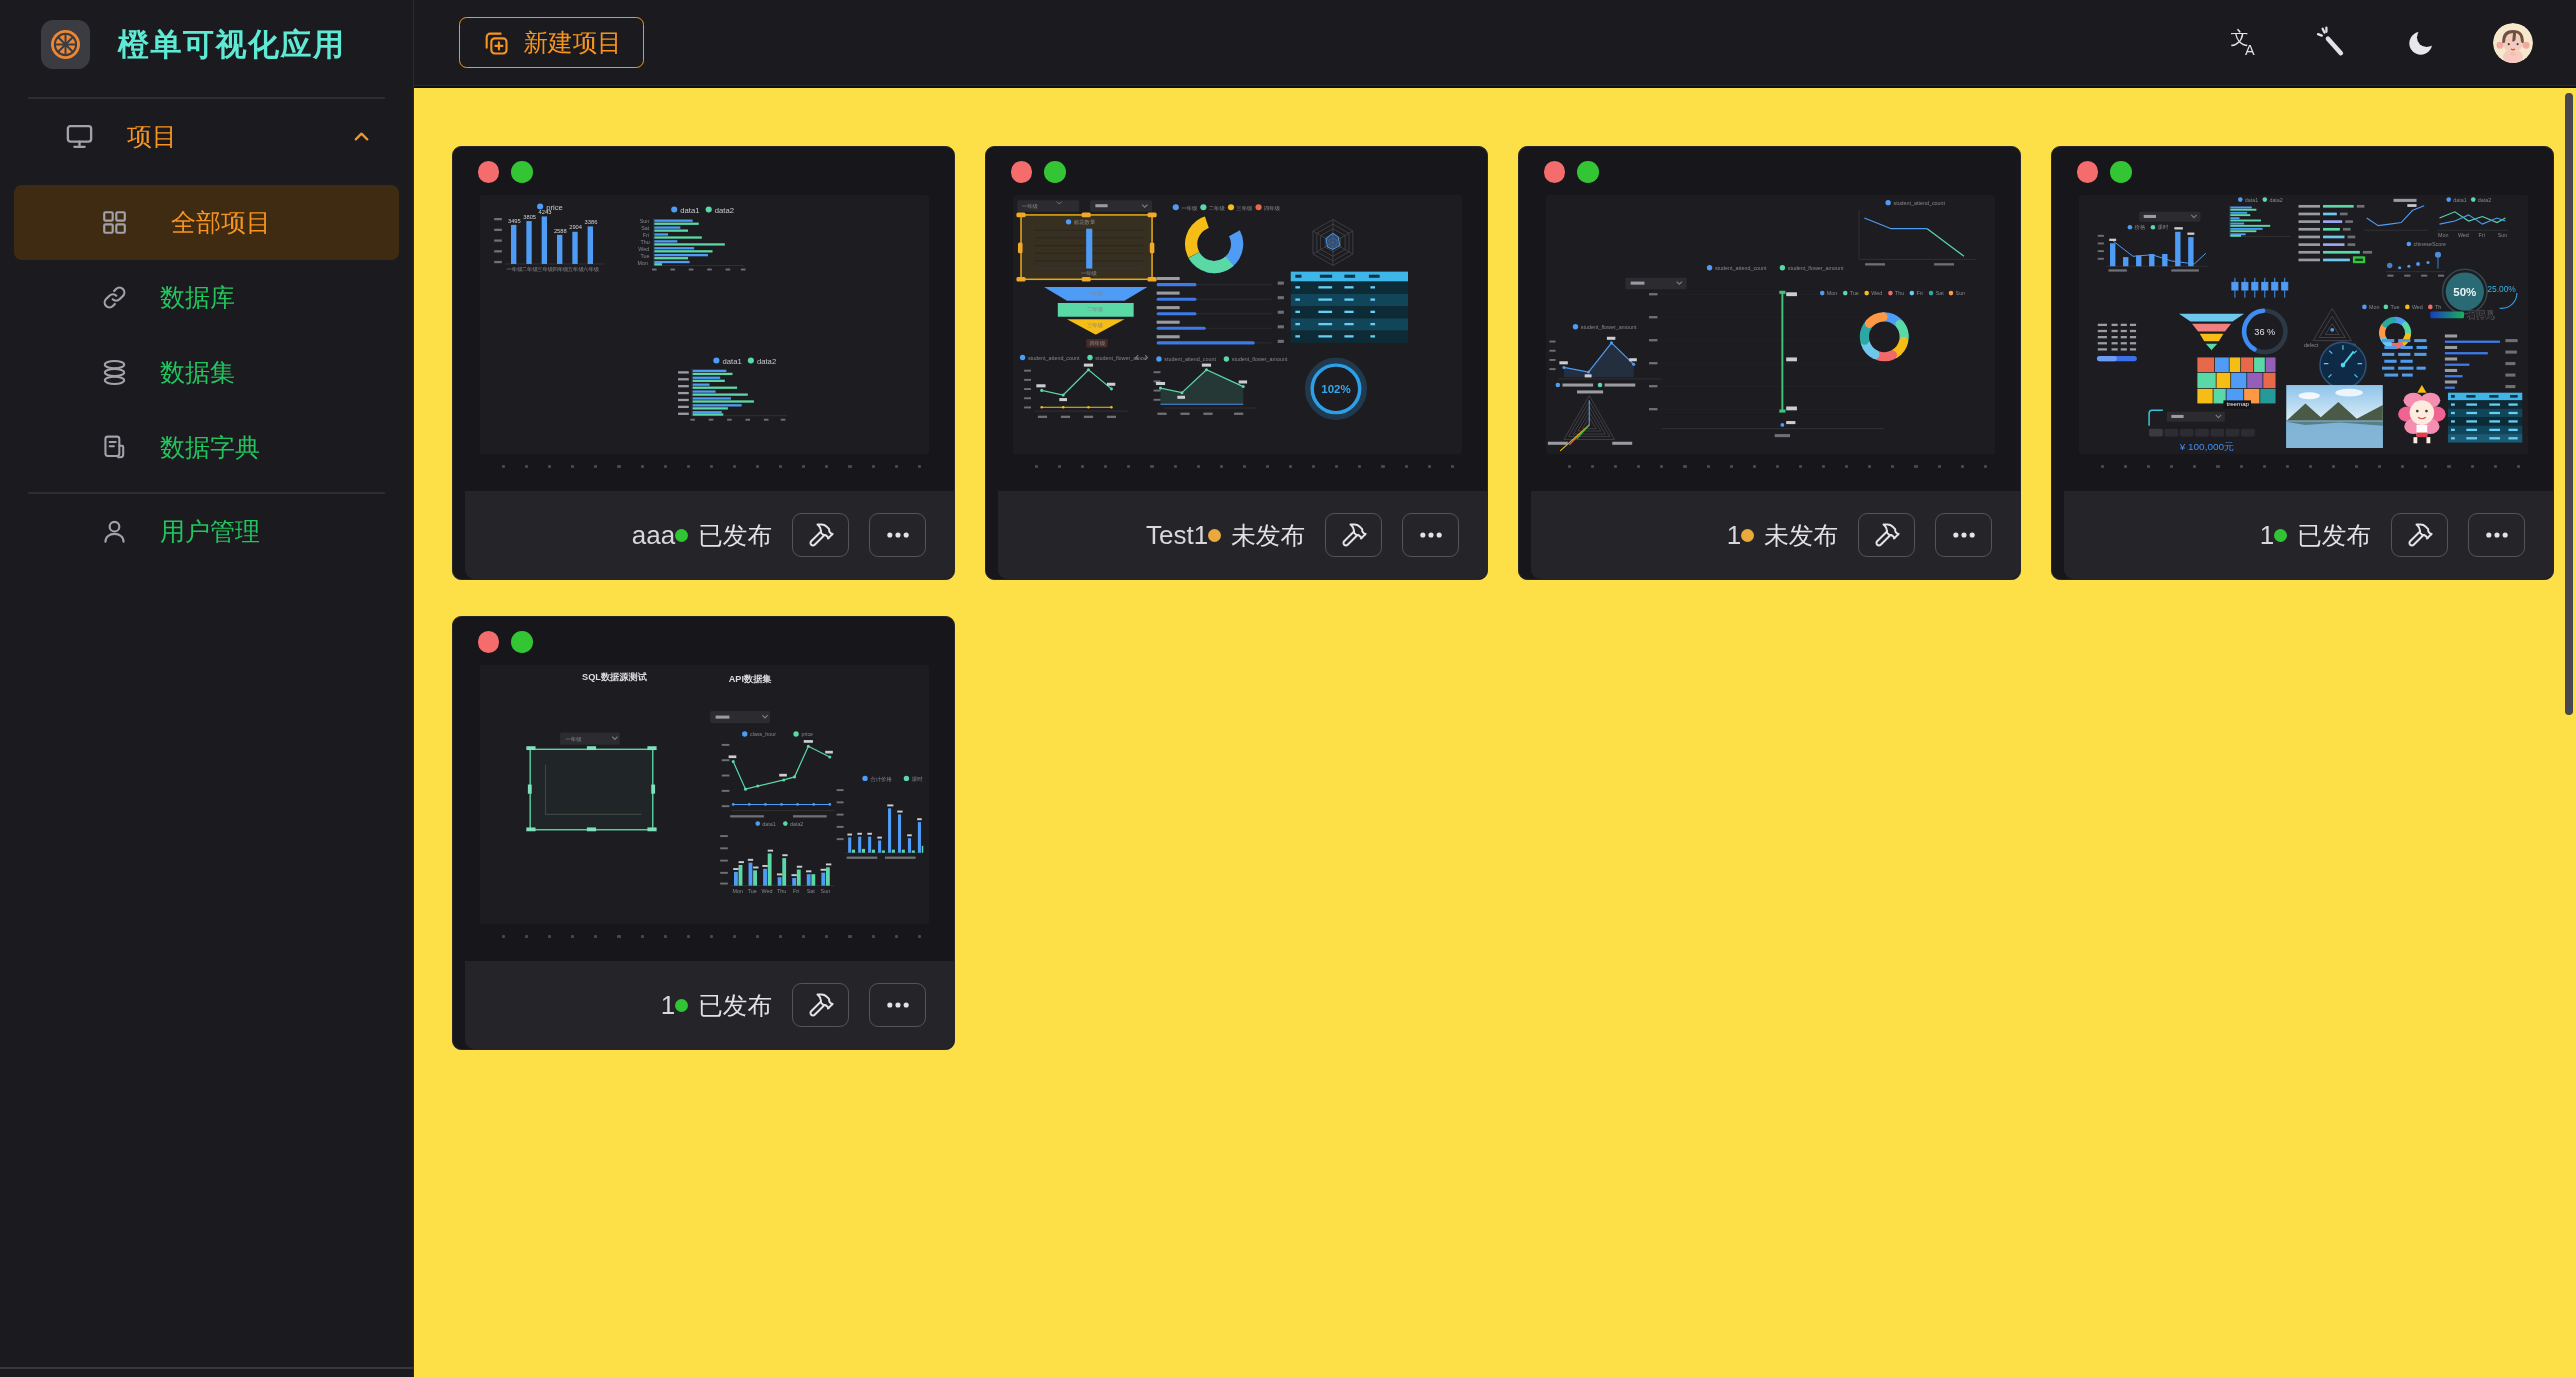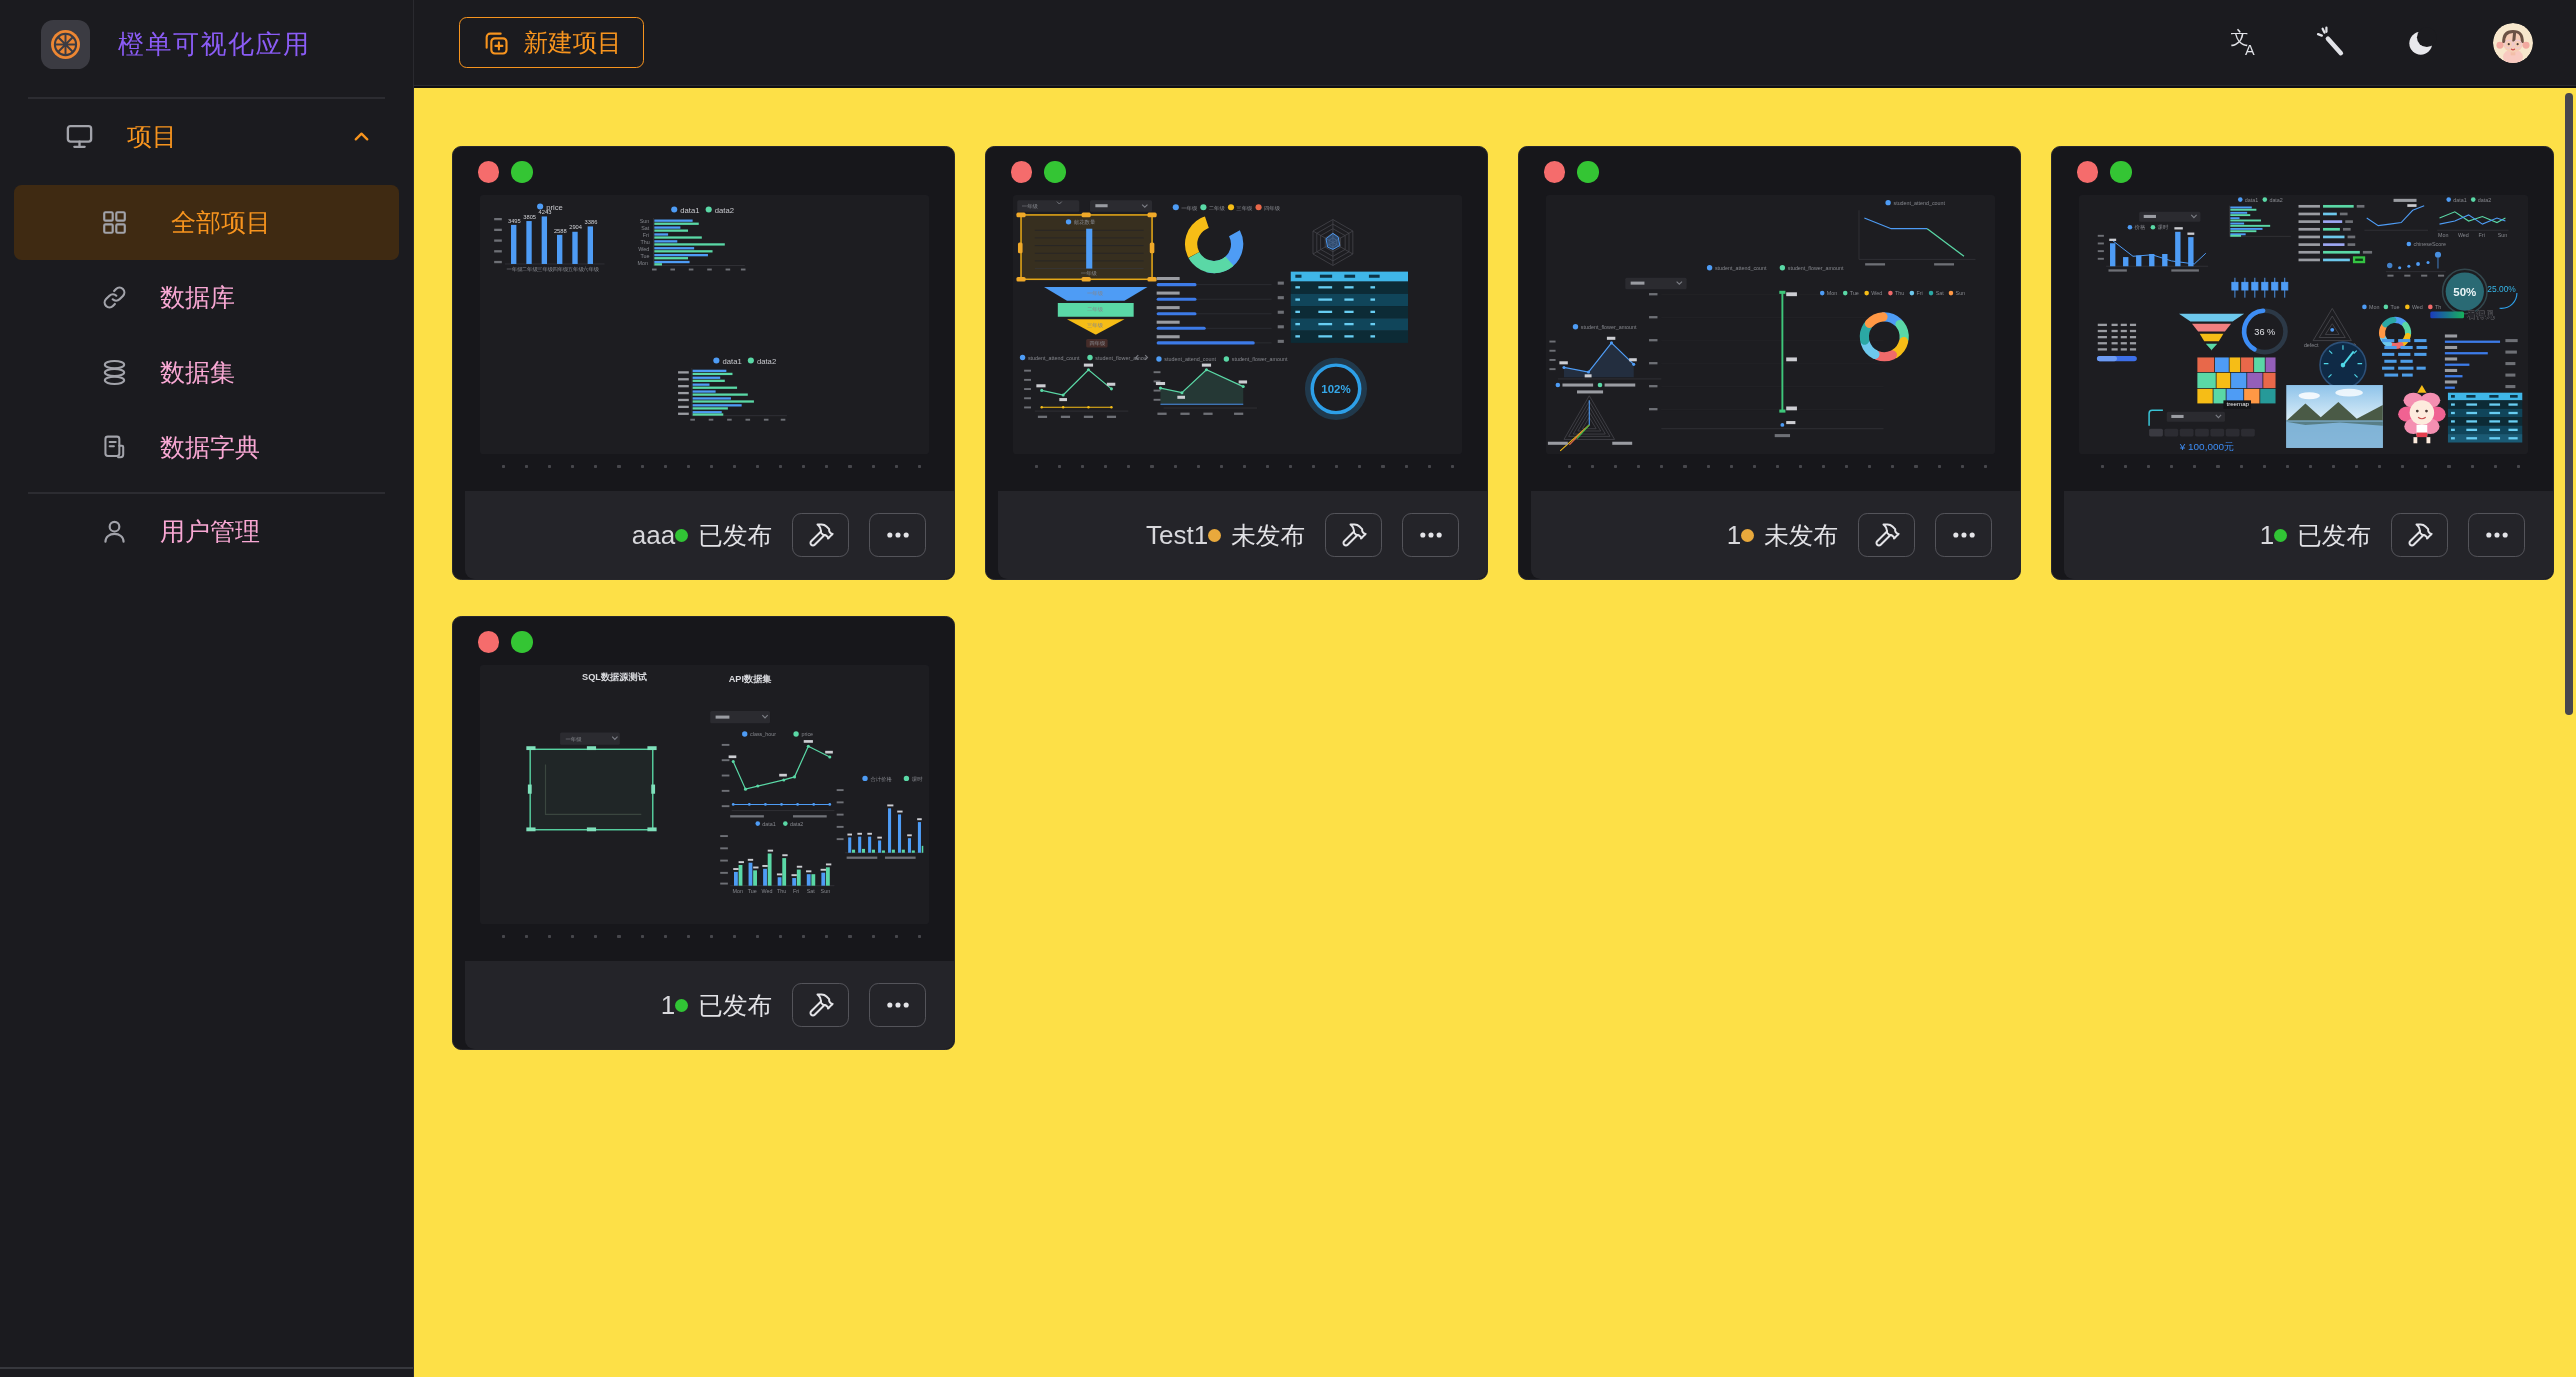--- a/index.html
+++ b/index.html
@@ -3,28 +3,28 @@
 <meta charset="utf-8">
 <style>
   html,body{margin:0;padding:0;background:#0b0b0d;}
   body{font-family:"Liberation Sans","DejaVu Sans",sans-serif;}
   .app{position:relative;width:2576px;height:1377px;background:#101013;overflow:hidden;}
 
   
   .sidebar{position:absolute;left:0;top:0;width:414px;height:100%;background:#1b1b1f;border-right:1.5px solid #2a2a2f;box-sizing:border-box;}
   .brand{display:flex;align-items:center;gap:28px;padding:20px 0 0 41px;}
   .logo{width:49px;height:49px;border-radius:12.3px;background:#3b3b42;display:flex;align-items:center;justify-content:center;flex:none;}
-  .brand-title{font-size:26px;font-weight:normal;color:#8b5cf6;letter-spacing:1.5px;white-space:nowrap;}
+  .brand-title{font-size:31px;font-weight:bold;color:#5eead4;letter-spacing:1.5px;white-space:nowrap;}
   .sb-divider{height:1.5px;background:#2c2c31;margin:28px 28px 0 28px;}
   .sb-group{display:flex;align-items:center;height:75px;padding:0 40px 11px 64px;font-size:25px;color:#e6e6ea;cursor:pointer;}
   .sb-group .gicon{width:31px;height:31px;margin-right:32px;color:#a2a3aa;flex:none;}
   .sb-group .chev{margin-left:auto;width:23px;height:23px;color:#9fa0a6;}
   .sb-group.accent{color:#F7941E;}
   .sb-group.accent .chev{color:#F7941E;}
-  .sb-item{display:flex;align-items:center;height:75px;margin:0 14px;border-radius:7.7px;padding-left:86px;font-size:25px;color:#f9a8d4;gap:31px;cursor:pointer;}
+  .sb-item{display:flex;align-items:center;height:75px;margin:0 14px;border-radius:7.7px;padding-left:86px;font-size:25px;color:#22c55e;gap:31px;cursor:pointer;}
   .sb-item .iicon{width:29px;height:29px;color:#a2a3aa;flex:none;}
   .sb-item.active{background:#3f2a12;color:#F7941E;gap:42px;}
   .sb-bottom{position:absolute;left:0;bottom:7.7px;width:413px;height:2.3px;background:#37383d;}
 
   
   .gutter{position:absolute;left:416px;top:88px;bottom:0;width:32px;background:#0d0d0f;border-right:1.5px solid #1f1f24;}
   .gutter-thumb{position:absolute;left:10px;top:601px;width:9.2px;height:111px;border-radius:4.6px;background:#55555b;}
 
   
   .topbar{position:absolute;left:414px;right:0;top:0;height:86px;background:#1b1b1f;border-bottom:1.5px solid #2b2b30;display:flex;align-items:center;box-sizing:border-box;gap:33px;}

